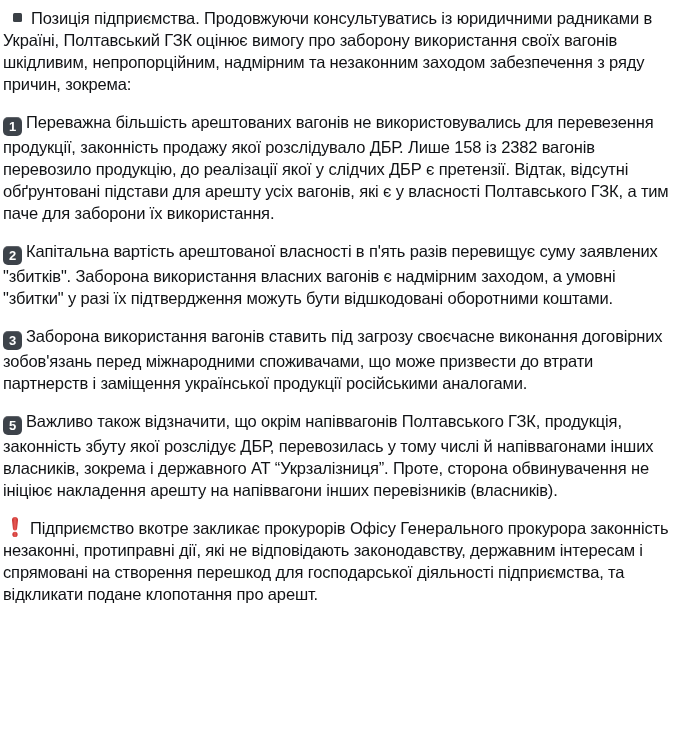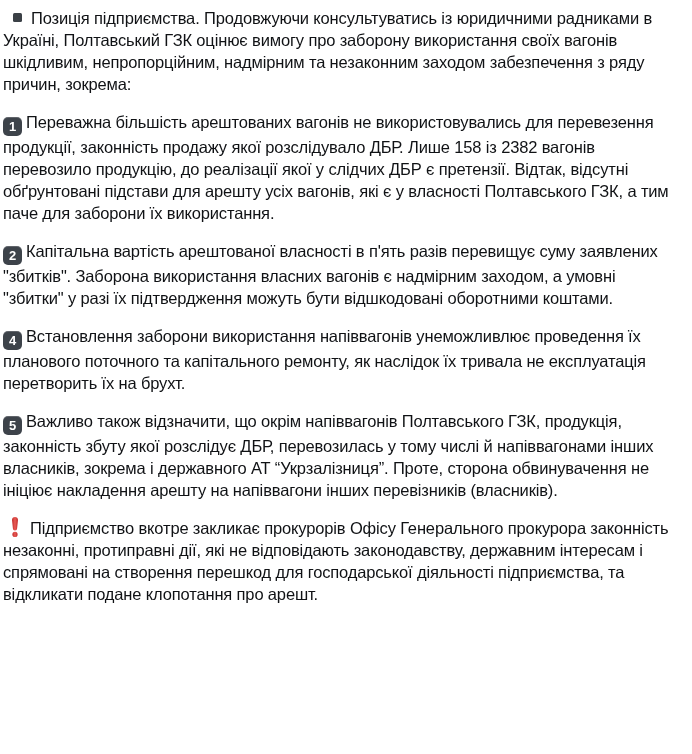--- a/index.html
+++ b/index.html
@@ -75,24 +75,24 @@
     </p>
 
     <p>
       <span class="keycap">1</span><span>Переважна більшість арештованих вагонів не використовувались для перевезення продукції, законність продажу якої розслідувало ДБР. Лише 158 із 2382 вагонів перевозило продукцію, до реалізації якої у слідчих ДБР є претензії. Відтак, відсутні обґрунтовані підстави для арешту усіх вагонів, які є у власності Полтавського ГЗК, а тим паче для заборони їх використання.</span>
     </p>
 
     <p>
       <span class="keycap">2</span><span>Капітальна вартість арештованої власності в п'ять разів перевищує суму заявлених "збитків". Заборона використання власних вагонів є надмірним заходом, а умовні "збитки" у разі їх підтвердження можуть бути відшкодовані оборотними коштами.</span>
     </p>
 
+    <p>
+      <span class="keycap">3</span><span>Заборона використання вагонів ставить під загрозу своєчасне виконання договірних зобов'язань перед міжнародними споживачами, що може призвести до втрати партнерств і заміщення української продукції російськими аналогами.</span>
+    </p>
 
-    <p>
-      <span class="keycap">4</span><span>Встановлення заборони використання напіввагонів унеможливлює проведення їх планового поточного та капітального ремонту, як наслідок їх тривала не експлуатація перетворить їх на брухт.</span>
-    </p>
 
     <p>
       <span class="keycap">5</span><span>Важливо також відзначити, що окрім напіввагонів Полтавського ГЗК, продукція, законність збуту якої розслідує ДБР, перевозилась у тому числі й напіввагонами інших власників, зокрема і державного АТ “Укрзалізниця”. Проте, сторона обвинувачення не ініціює накладення арешту на напіввагони інших перевізників (власників).</span>
     </p>
 
     <p>
       <svg class="excl-icon" viewBox="0 0 8 20" xmlns="http://www.w3.org/2000/svg" aria-hidden="true">
         <defs>
           <linearGradient id="exclGrad" x1="0" y1="0" x2="1" y2="0">
             <stop offset="0" stop-color="#c22a2a"></stop>

